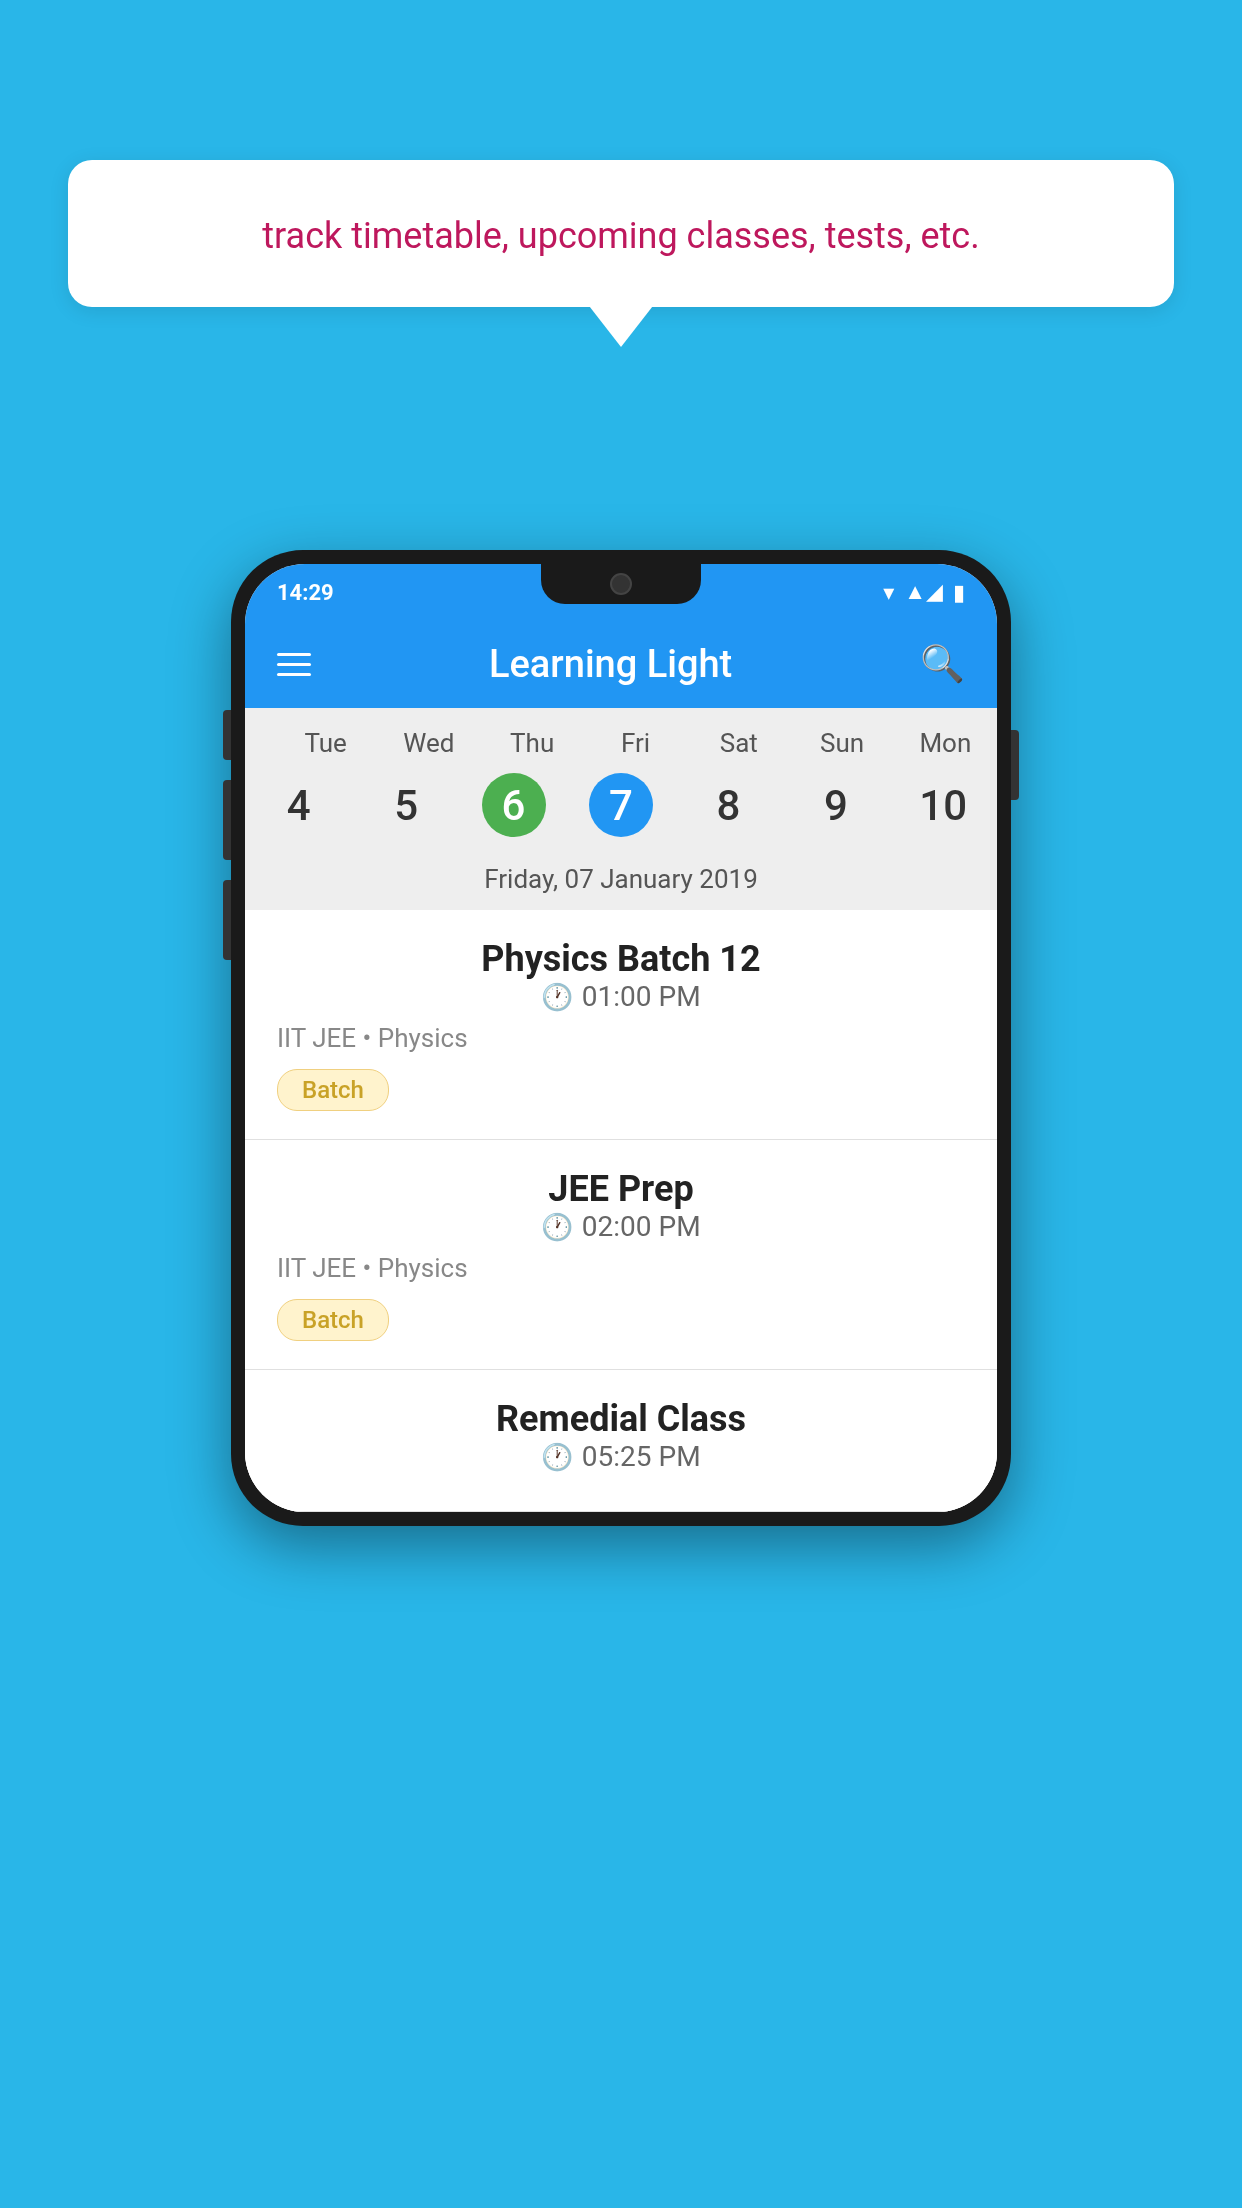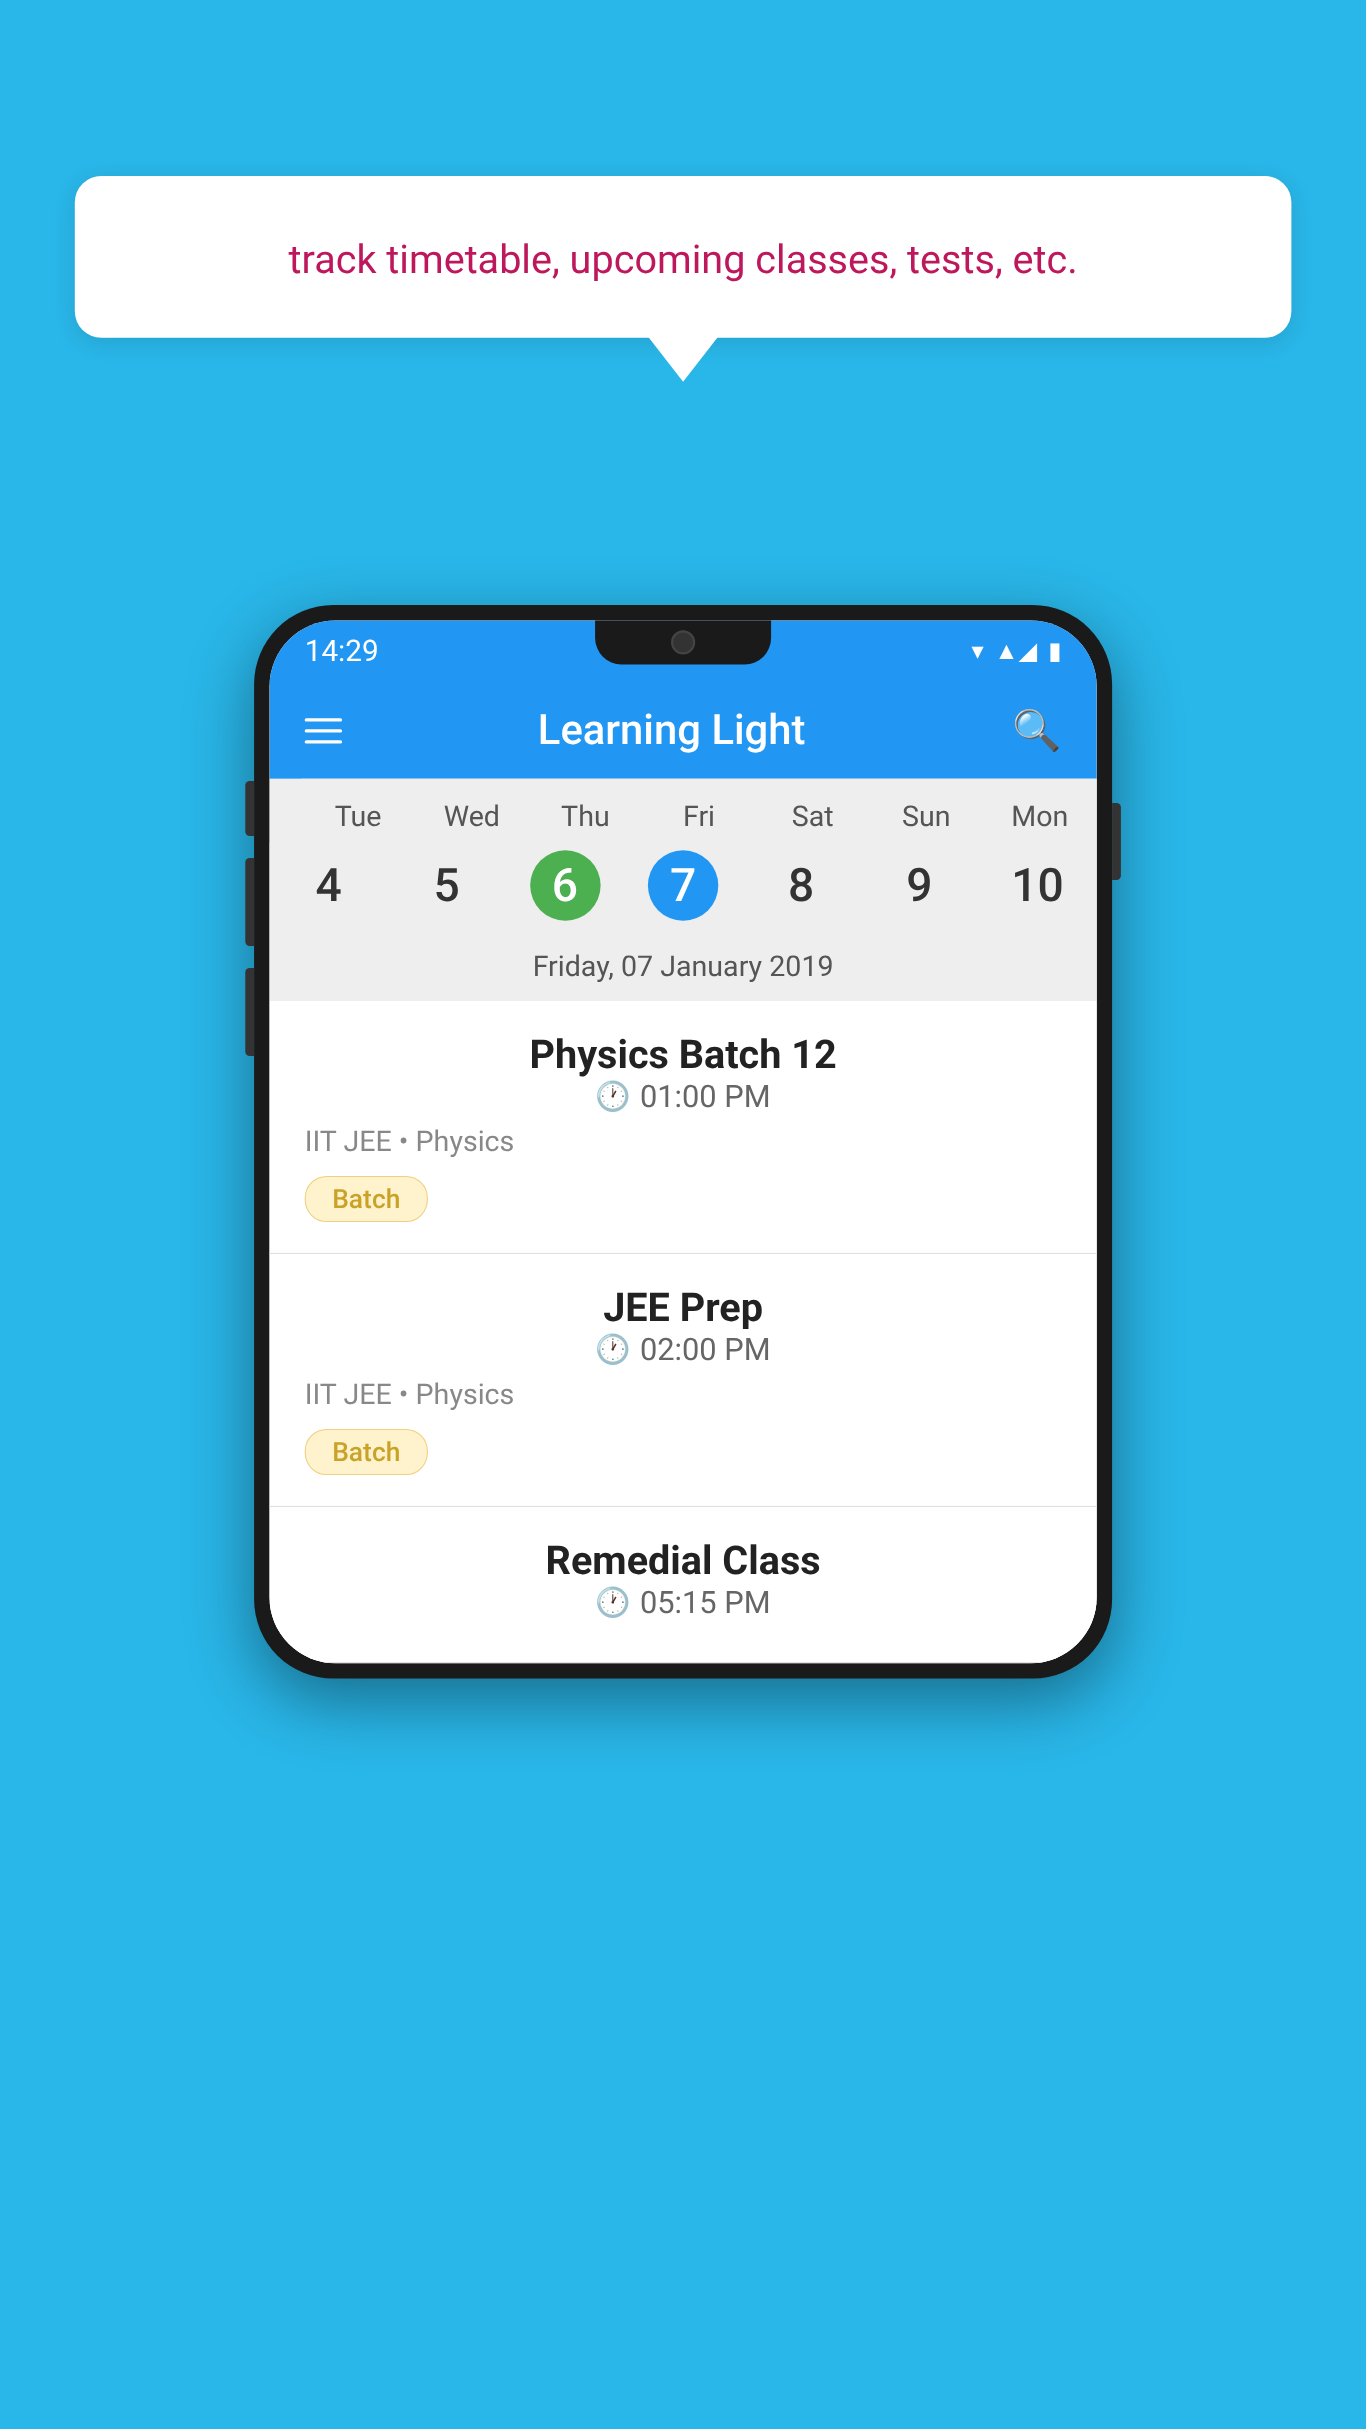--- a/index.html
+++ b/index.html
@@ -105,22 +105,22 @@
       background: #2196F3;
       height: 56px;
       display: flex;
       align-items: center;
       justify-content: space-between;
       padding: 0 32px;
     }
 
     .status-time {
       color: white;
-      font-size: 27px;
-      font-weight: 400;
+      font-size: 22px;
+      font-weight: 700;
     }
 
     .status-icons {
       display: flex;
       align-items: center;
       gap: 10px;
     }
 
     .wifi-icon, .signal-icon, .battery-icon {
       color: white;
@@ -444,21 +444,21 @@
           </div>
           <div class="schedule-subtitle">IIT JEE • Physics</div>
           <span class="batch-badge">Batch</span>
         </div>
 
         <div class="schedule-item">
           <div class="schedule-item-header">
             <span class="schedule-title">Remedial Class</span>
             <span class="schedule-time">
               <span class="time-icon">🕐</span>
-              <span>05:15 PM</span>
+              <span>05:25 PM</span>
             </span>
           </div>
         </div>
 
       </div>
     </div>
   </div>
 </div>
 
 </body></html>

